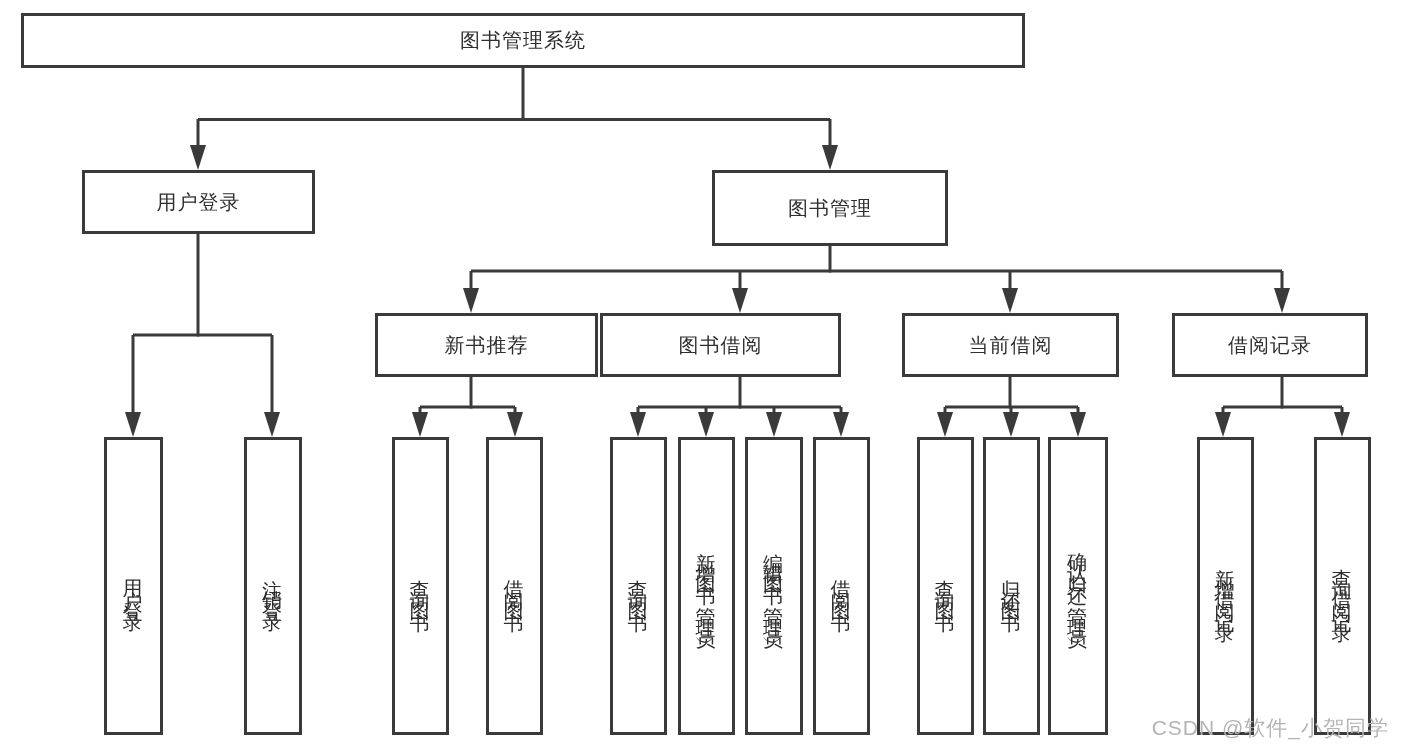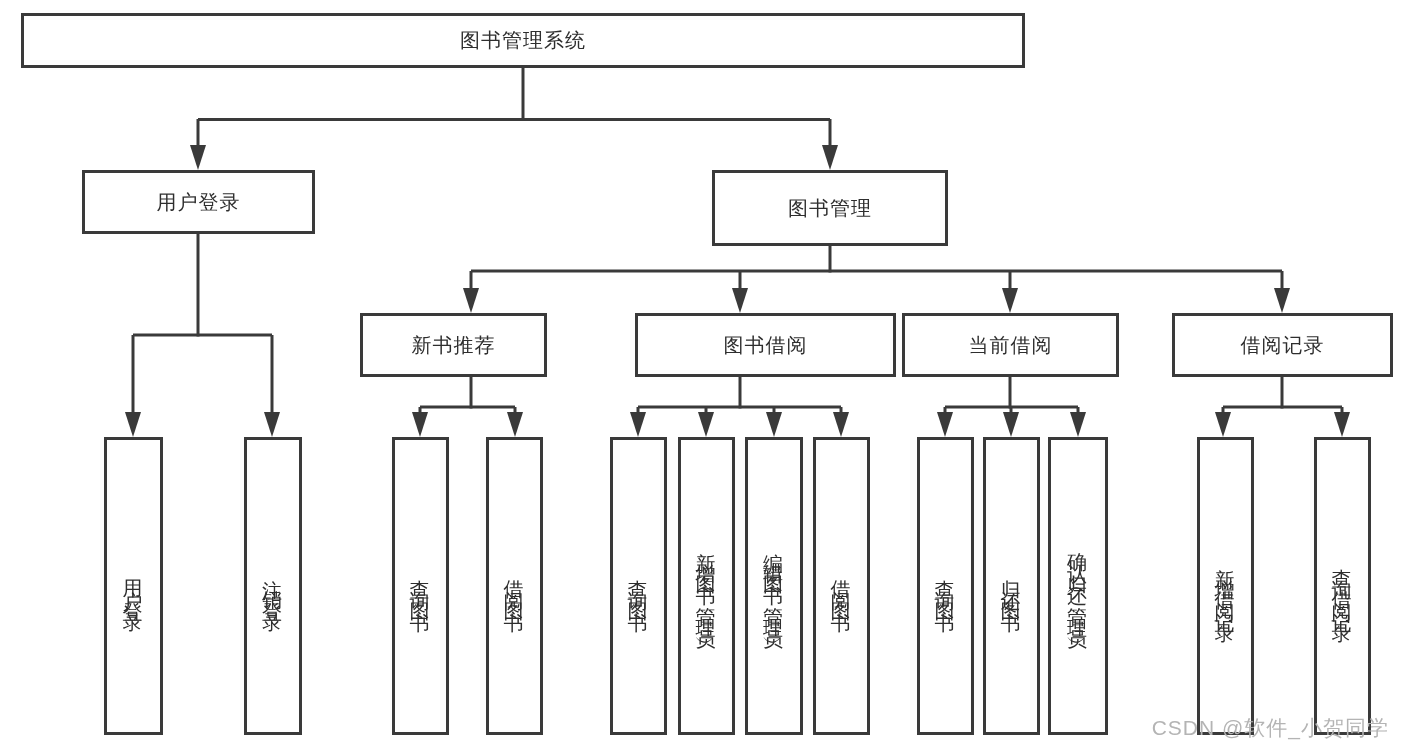--- a/index.html
+++ b/index.html
@@ -28,24 +28,24 @@
     justify-content: center;
     font-size: 20px;
     letter-spacing: 1px;
     z-index: 1;
     white-space: nowrap;
   }
   .root-box   { left: 21px;  top: 13px;  width: 1004px; height: 55px; }
   .l2-login   { left: 82px;  top: 170px; width: 233px;  height: 64px; }
   .l2-mgmt    { left: 712px; top: 170px; width: 236px;  height: 76px; }
   .l3         { top: 313px; height: 64px; }
-  .l3-newbook { left: 360px;  width: 187px; }
-  .l3-borrow  { left: 635px;  width: 261px; }
+  .l3-newbook { left: 375px;  width: 223px; }
+  .l3-borrow  { left: 600px;  width: 241px; }
   .l3-current { left: 902px;  width: 217px; }
-  .l3-records { left: 1172px; width: 221px; }
+  .l3-records { left: 1172px; width: 196px; }
   .leaf {
     top: 437px;
     height: 298px;
     writing-mode: vertical-rl;
     text-orientation: mixed;
     letter-spacing: 11px;
     font-size: 20px;
   }
   .leaf-1  { left: 104px;  width: 59px; }
   .leaf-2  { left: 244px;  width: 58px; }

